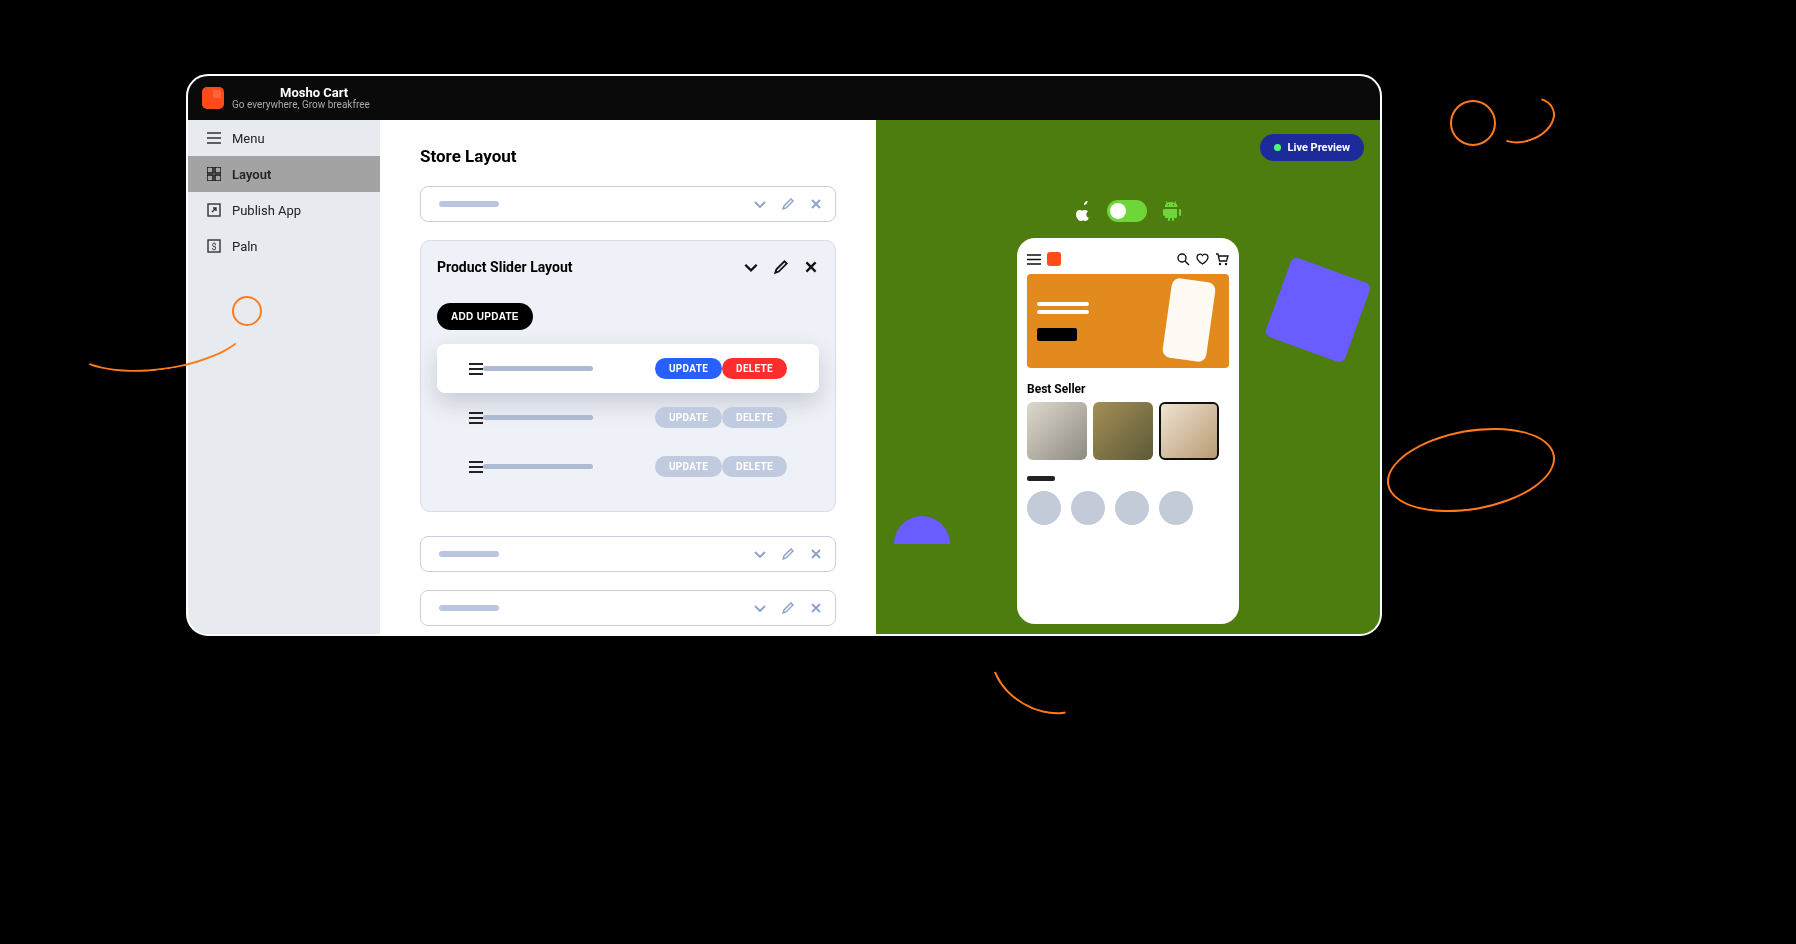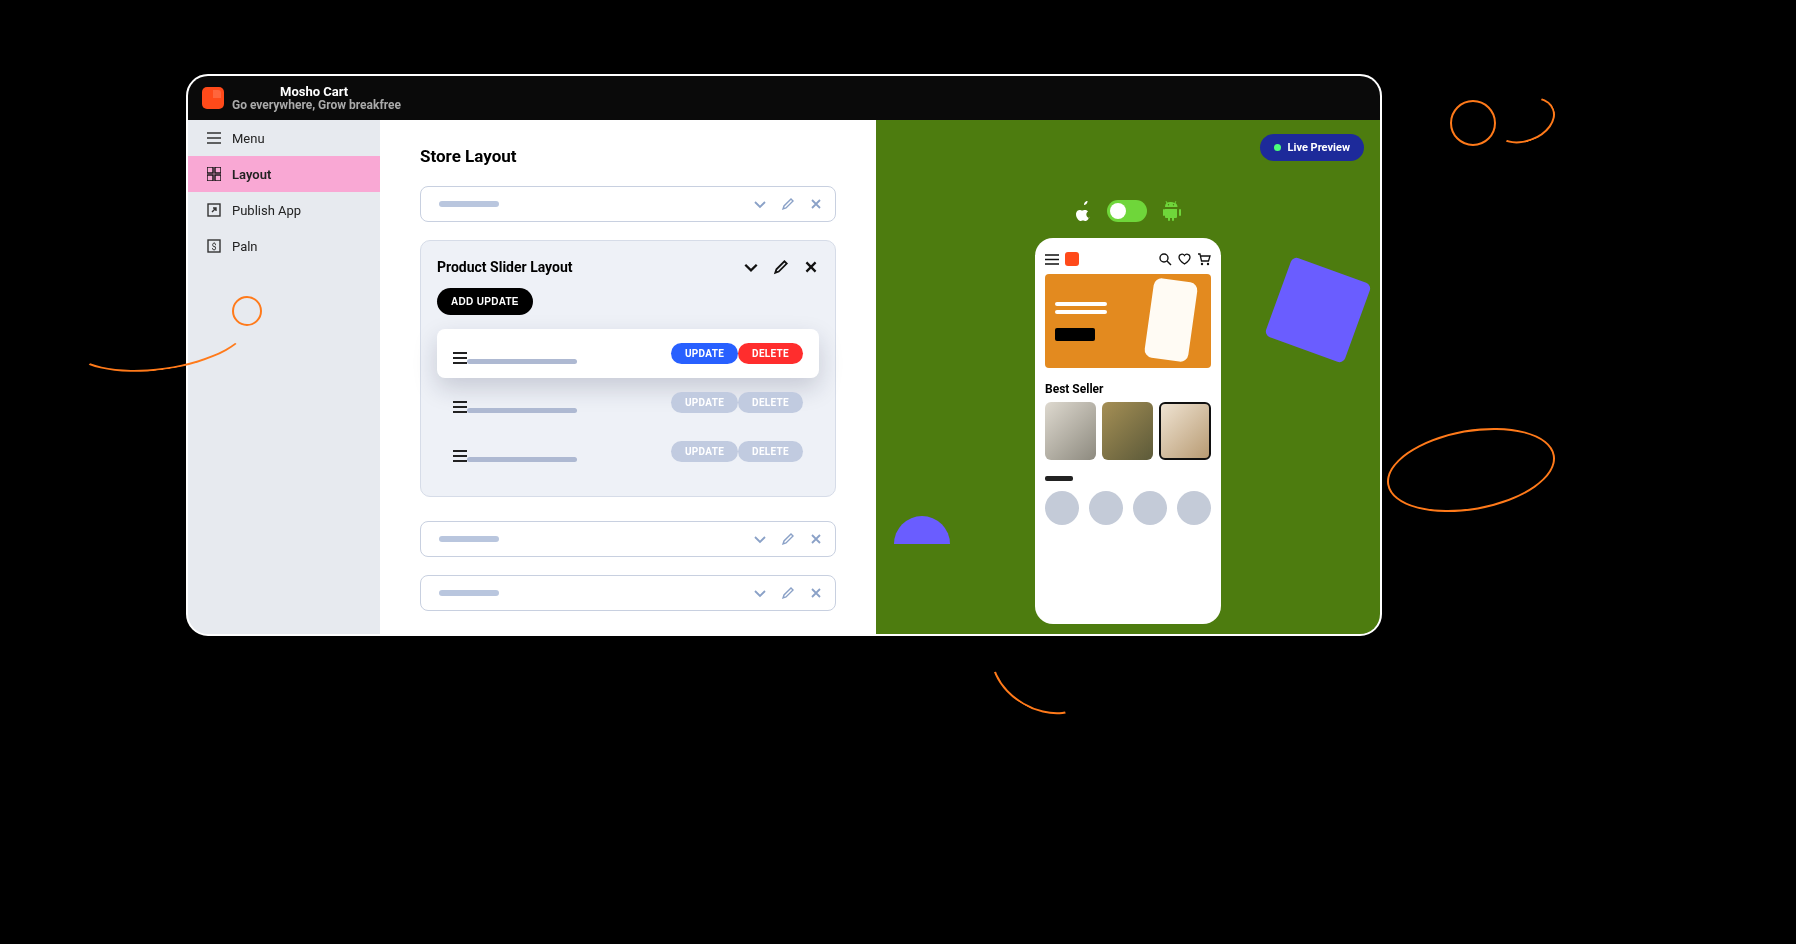--- a/index.html
+++ b/index.html
@@ -9,63 +9,63 @@
   position: absolute; left: 186px; top: 74px; width: 1196px; height: 562px;
   background: #fff; border-radius: 22px; border: 2px solid #fff; overflow: hidden;
 }
 
 
 .header { height: 44px; background: #0a0a0a; display: flex; align-items: center; padding: 0 14px; }
 .logo { display: flex; align-items: center; gap: 8px; }
 .logo-mark { width: 22px; height: 22px; background: #ff4a1a; border-radius: 5px; position: relative; }
 .logo-mark::before { content: ""; position: absolute; inset: 3px; background: conic-gradient(#fff 0 25%, #ff4a1a 0 100%); border-radius: 3px; opacity: .15; }
 .logo-text { color: #fff; font-size: 13px; font-weight: 700; line-height: 1; padding-left: 48px; }
-.logo-sub { color: #aaa; font-size: 12px; display: block; font-weight: 700; }
+.logo-sub { color: #aaa; font-size: 10px; display: block; font-weight: 400; }
 
 
 .split { display: flex; height: calc(100% - 44px); }
 .sidebar { width: 192px; background: #e7eaef; }
 .nav-item { display: flex; align-items: center; gap: 10px; padding: 10px 18px; font-size: 13px; color: #222; cursor: pointer; }
-.nav-item.active { background: #f9a8d4; font-weight: 600; }
+.nav-item.active { background: #a3a3a3; font-weight: 600; }
 .nav-icon { width: 16px; height: 16px; display: inline-flex; align-items: center; justify-content: center; }
 
 .editor { flex: 1; background: #fff; padding: 26px 40px; overflow: auto; }
 .editor h1 { font-size: 17px; font-weight: 700; margin-bottom: 20px; }
 
 .block { border: 1px solid #c8d0e0; border-radius: 8px; padding: 14px 18px; margin-bottom: 18px; background: #fff; position: relative; }
 .block .bar { height: 6px; width: 60px; background: #b9c6de; border-radius: 3px; }
 .block .ctl { position: absolute; right: 12px; top: 50%; transform: translateY(-50%); display: flex; gap: 14px; color: #8aa1c7; }
 
 .block-open { border: 1px solid #d6dce8; border-radius: 10px; padding: 18px 16px 20px; background: #eef1f7; margin-bottom: 24px; }
-.block-open .head { display: flex; align-items: center; justify-content: space-between; margin-bottom: 13px; }
+.block-open .head { display: flex; align-items: center; justify-content: space-between; margin-bottom: 28px; }
 .block-open .head h2 { font-size: 14px; font-weight: 700; }
 .block-open .head .ctl2 { display: flex; gap: 14px; color: #111; }
 .add-btn { background: #000; color: #fff; border: none; font-size: 10px; font-weight: 700; padding: 8px 14px; border-radius: 20px; letter-spacing: .3px; cursor: pointer; }
 
 .rows { margin-top: 14px; display: flex; flex-direction: column; gap: 0; }
-.row { display: flex; align-items: flex-end; padding: 14px 16px; border-radius: 8px; }
+.row { display: flex; align-items: center; padding: 14px 32px; border-radius: 8px; }
 .row .grip { color: #333; }
 .row .lbl { height: 5px; width: 110px; background: #aeb9d2; border-radius: 3px; flex: 0 0 auto; }
 .row .sp { flex: 1; }
 .row .pill { font-size: 10px; font-weight: 700; padding: 5px 14px; border-radius: 12px; cursor: pointer; letter-spacing: .3px; }
 .row.hot { background: #fff; box-shadow: 0 10px 24px rgba(20, 30, 60, .18); }
 .row.hot .pill.upd { background: #2860ff; color: #fff; }
 .row.hot .pill.del { background: #ff2d2d; color: #fff; }
 .row.dim .pill { background: #c1cbe0; color: #fff; }
 
 
 .preview { width: 504px; background: #4d7c0f; position: relative; }
 .lp { position: absolute; top: 14px; right: 16px; background: #1d2a9a; color: #fff; font-size: 11px; font-weight: 700; padding: 7px 14px; border-radius: 16px; display: flex; align-items: center; gap: 7px; }
 .lp::before { content: ""; width: 7px; height: 7px; background: #4bff7a; border-radius: 50%; }
 
 .platform { position: absolute; top: 80px; left: 50%; transform: translateX(-50%); display: flex; align-items: center; gap: 14px; }
 .tog { width: 40px; height: 22px; background: #6fd63a; border-radius: 11px; position: relative; }
 .tog::after { content: ""; position: absolute; left: 3px; top: 3px; width: 16px; height: 16px; background: #fff; border-radius: 50%; }
 
-.phone { position: absolute; top: 118px; left: 50%; transform: translateX(-50%); width: 186px; height: 386px; background: #fff; border-radius: 18px; padding: 14px 10px; }
+.phone { position: absolute; top: 118px; left: 50%; transform: translateX(-50%); width: 222px; height: 386px; background: #fff; border-radius: 18px; padding: 14px 10px; }
 .ph-top { display: flex; align-items: center; justify-content: space-between; margin-bottom: 8px; }
 .ph-top .l { display: flex; align-items: center; gap: 6px; }
 .ph-hero { height: 94px; background: #e38a1f; border-radius: 4px; position: relative; overflow: hidden; }
 .ph-hero::after { content: ""; position: absolute; right: 18px; top: 6px; width: 44px; height: 80px; background: #fffbf4; border-radius: 8px; transform: rotate(8deg); }
 .ph-hero .tline { position: absolute; left: 10px; top: 28px; width: 52px; height: 4px; background: #fff; border-radius: 2px; box-shadow: 0 8px 0 #fff; }
 .ph-hero .cta { position: absolute; left: 10px; top: 54px; width: 40px; height: 13px; background: #000; border-radius: 2px; }
 .ph-sec { margin-top: 14px; }
 .ph-sec h3 { font-size: 12px; font-weight: 700; margin-bottom: 6px; }
 .thumbs { display: flex; gap: 6px; }
 .th { width: 60px; height: 58px; border-radius: 6px; background: #cdd3c6; }

